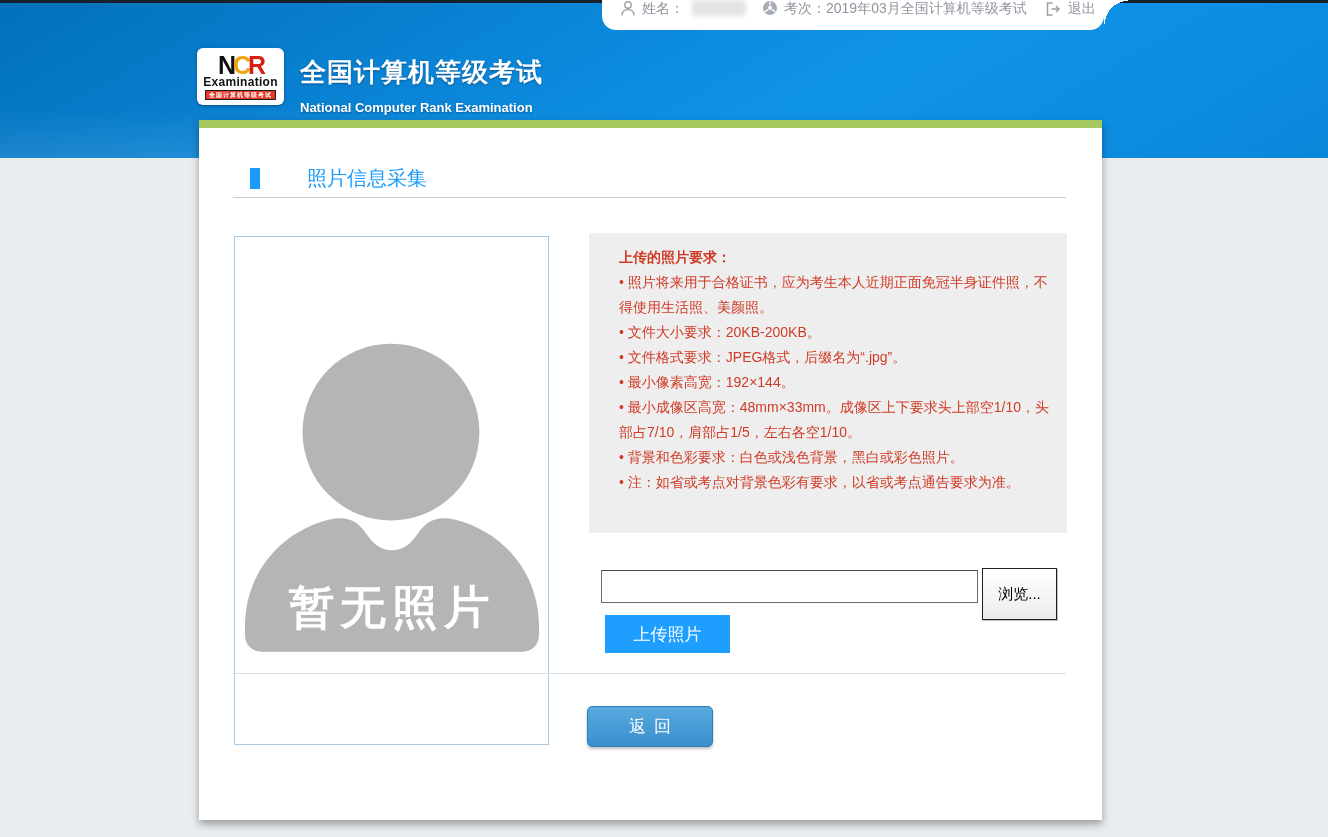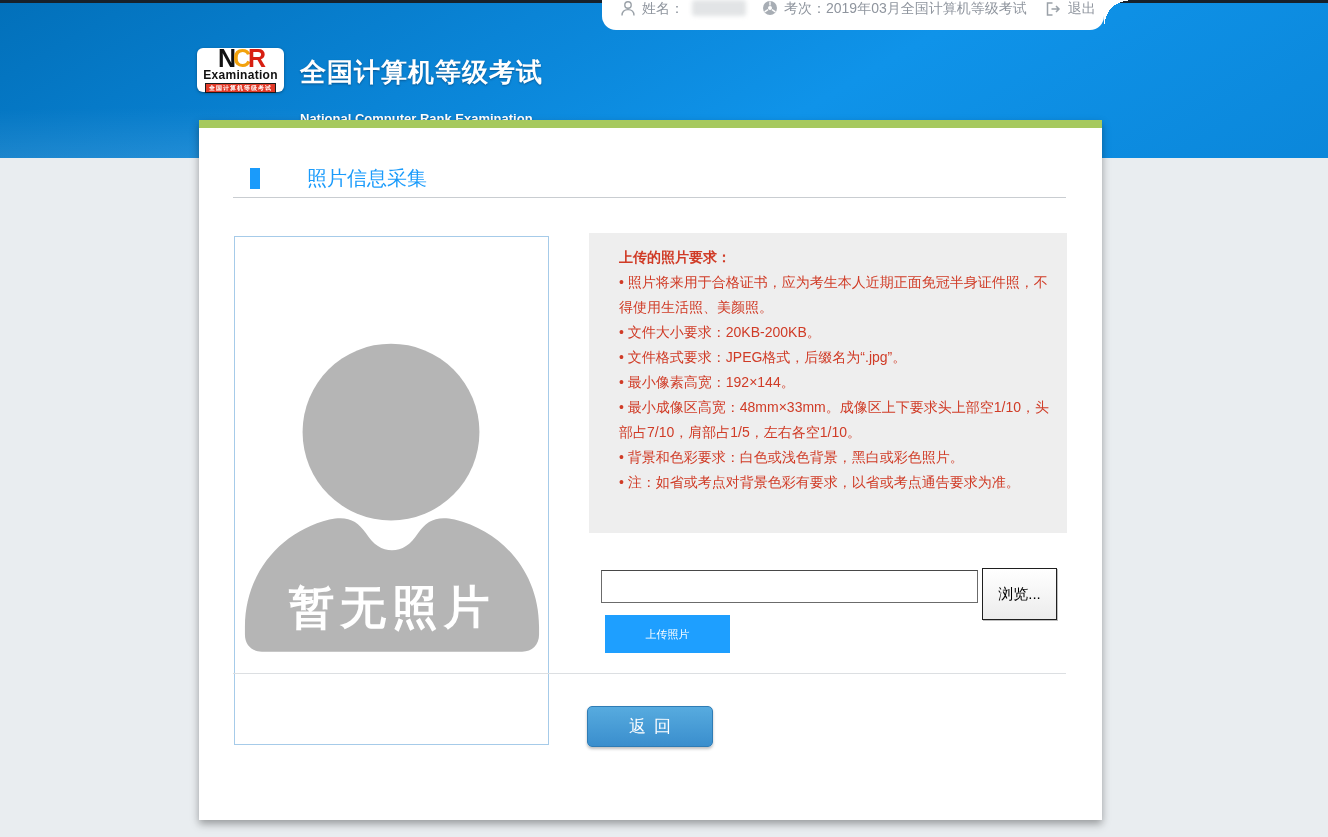--- a/index.html
+++ b/index.html
@@ -18,31 +18,31 @@
     border-radius:0 0 14px 14px; z-index:2; display:flex; align-items:flex-start;
     color:#8f959e; font-size:14px; white-space:nowrap; }
   .strip-corner { position:absolute; left:1104px; top:0; width:24px; height:24px; z-index:2;
     background:radial-gradient(circle at 100% 100%, rgba(255,255,255,0) 23px, #ffffff 23px); }
   .u-icon { display:inline-flex; flex:none; }
   .m-l18 { margin-left:18px; } .m-l16 { margin-left:16px; } .m-l8 { margin-left:8px; } .m-l6 { margin-left:6px; }
   .name-blur { width:54px; height:16px; background:#e2e4e6; border-radius:3px; filter:blur(2px); }
   .logout-link { display:flex; align-items:center; color:#8f959e; text-decoration:none; cursor:pointer; }
 
   
-  .logo { position:absolute; left:197px; top:48px; width:87px; height:44px; background:#fff;
+  .logo { position:absolute; left:197px; top:48px; width:87px; height:57px; background:#fff;
     border-radius:6px; z-index:1; box-shadow:0 1px 3px rgba(0,0,0,.35);
     display:flex; flex-direction:column; align-items:center; justify-content:center; }
   .logo-letters { font-weight:bold; font-size:25px; line-height:23px; letter-spacing:-3px; }
   .logo-letters .l-n { color:#111; } .logo-letters .l-c { color:#f2a20d; } .logo-letters .l-r { color:#d71f12; }
   .logo-exam { font-size:12px; font-weight:bold; color:#111; line-height:11px; letter-spacing:.3px; }
   .logo-strip { margin-top:2px; background:#e23a28; border:1px solid #1c1c1c; color:#fff;
     font-size:6px; line-height:8px; padding:0 3px; font-weight:bold; letter-spacing:1px; }
   .header-title { position:absolute; left:300px; top:55px; color:#fff; z-index:1; text-shadow:0 1px 2px rgba(0,20,50,.4); }
   .title-cn { font-size:26px; font-weight:bold; letter-spacing:1px; }
-  .title-en { font-size:13px; font-weight:bold; margin-top:21px; }
+  .title-en { font-size:13px; font-weight:bold; margin-top:10px; }
 
   
   .card { position:absolute; left:199px; top:120px; width:903px; height:700px; background:#fff;
     border-top:8px solid #a6c95f; box-shadow:0 4px 8px rgba(0,0,0,.35); z-index:1; }
   .section-header { position:absolute; left:51px; top:37px; display:flex; align-items:center;gap:34px; }
   .title-accent { width:10px; height:21px; background:#1a9bfb; margin-right:13px; }
   .section-title { font-size:20px; color:#1a9bfb; }
   .title-rule { position:absolute; left:34px; top:69px; width:833px; height:1px; background:#c9cdd1; }
 
   
@@ -56,21 +56,21 @@
   .req-title { font-weight:bold; }
 
   
   .file-text { position:absolute; left:402px; top:442px; width:377px; height:33px;
     border:1px solid #6b6b6b; border-top-color:#474747; background:#fff; font-size:14px; padding:0 6px;
     font-family:"Liberation Sans", sans-serif; }
   .browse-btn { position:absolute; left:783px; top:440px; width:75px; height:52px;
     background:linear-gradient(#ffffff,#ececec); border:1px solid #1f1f1f; box-shadow:1px 1px 0 rgba(0,0,0,.25);
     font-size:15px; color:#000; cursor:pointer; font-family:"Liberation Sans", sans-serif; }
   .upload-btn { position:absolute; left:406px; top:487px; width:125px; height:38px;
-    background:#1e9fff; border:none; color:#fff; font-size:11px; cursor:pointer;
+    background:#1e9fff; border:none; color:#fff; font-size:17px; cursor:pointer;
     font-family:"Liberation Sans", sans-serif; }
 
   .bottom-rule { position:absolute; left:34px; top:545px; width:833px; height:1px; background:#dcdfe2; }
 
   .back-btn { position:absolute; left:388px; top:578px; width:126px; height:41px;
     background:linear-gradient(#57abdf,#3a8ecd); border:1px solid #2f7cb5; border-radius:5px;
     color:#fff; font-size:17px; letter-spacing:8px; text-indent:8px; cursor:pointer;
     box-shadow:0 2px 3px rgba(0,0,0,.25); font-family:"Liberation Sans", sans-serif; }
 </style>
 </head>

